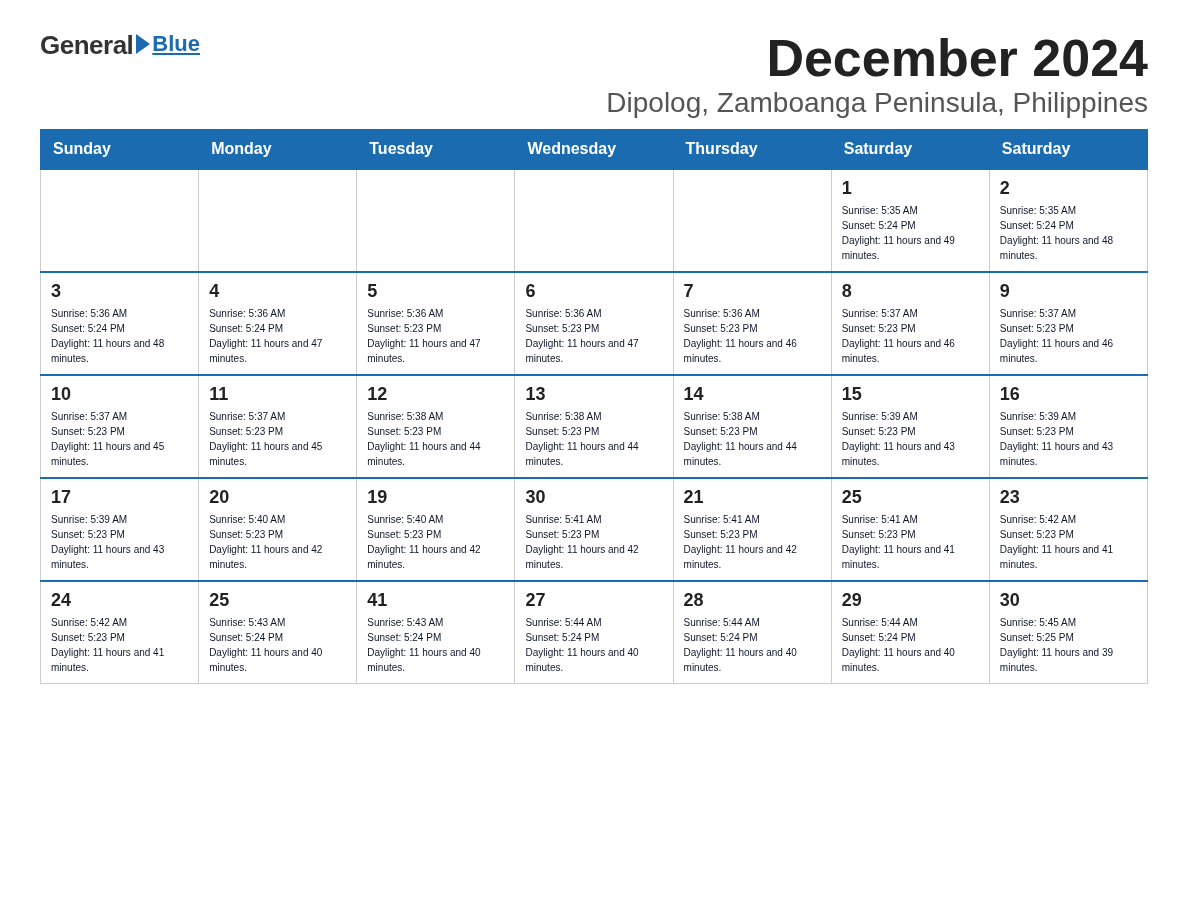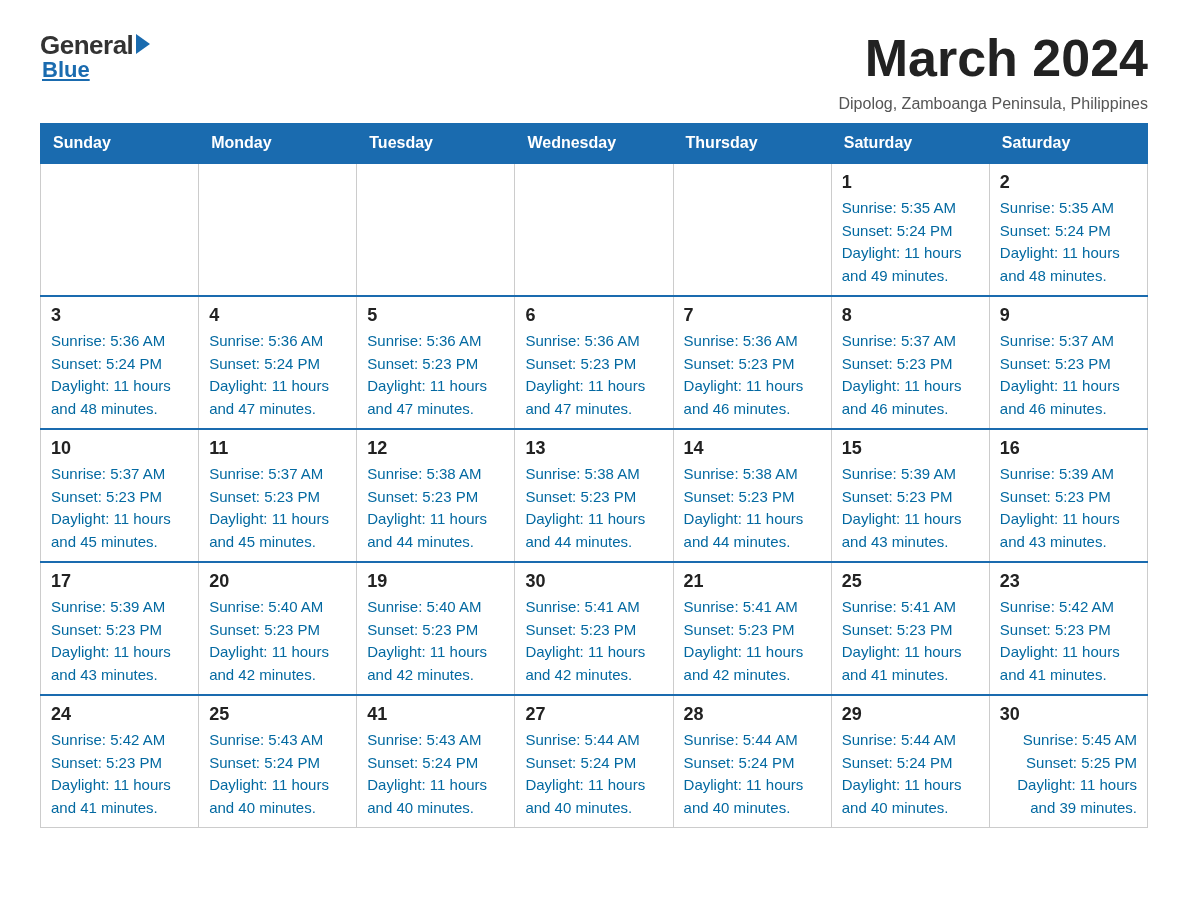--- a/index.html
+++ b/index.html
@@ -11,22 +11,22 @@
       min-height: 918px;
     }
     .header-area {
       display: flex;
       justify-content: space-between;
       align-items: flex-start;
       margin-bottom: 10px;
     }
     .logo {
       display: flex;
-      flex-direction: column;
-      align-items: flex-start;
+      flex-direction: row;
+      align-items: center;
     }
     .logo-top {
       display: flex;
       align-items: center;
     }
     .logo-general {
       font-size: 26px;
       font-weight: bold;
       color: #333;
       letter-spacing: -0.5px;
@@ -51,23 +51,23 @@
     .title-area {
       text-align: right;
     }
     .page-title {
       font-size: 52px;
       font-weight: bold;
       color: #222;
       line-height: 1.1;
     }
     .subtitle {
-      font-size: 16px;
+      font-size: 28px;
       color: #555;
-      margin-top: 8px;
+      margin-top: 0;
     }
     .calendar {
       width: 100%;
       border-collapse: collapse;
       margin-top: 10px;
     }
     .calendar th {
       background-color: #1a6baf;
       color: #fff;
       font-size: 16px;
@@ -89,22 +89,22 @@
       border-bottom: 2px solid #1a6baf;
     }
     .day-number {
       font-size: 18px;
       font-weight: bold;
       color: #222;
       display: block;
       margin-bottom: 4px;
     }
     .day-info {
-      font-size: 15px;
-      color: #0369a1;
+      font-size: 10px;
+      color: #0f172a;
       line-height: 1.5;
     }
     .empty-cell {
       background: #fff;
     }
     .calendar tbody tr:last-child {
       border-bottom: 1px solid #0c4a6e;
     }
   </style>
 </head>
@@ -112,21 +112,21 @@
 
 <div class="header-area">
   <div class="logo">
     <div class="logo-top">
       <span class="logo-general">General</span>
       <div class="logo-triangle"></div>
     </div>
     <div class="logo-bottom">Blue</div>
   </div>
   <div class="title-area">
-    <div class="page-title">March 2024</div>
+    <div class="page-title">December 2024</div>
     <div class="subtitle">Dipolog, Zamboanga Peninsula, Philippines</div>
   </div>
 </div>
 
 <table class="calendar">
   <thead>
     <tr>
     <th>Sunday</th>
         <th>Monday</th>
         <th>Tuesday</th>
@@ -320,19 +320,19 @@
 Daylight: 11 hours and 40 minutes.</div>
         </td>
         <td>
           <span class="day-number">29</span>
           <div class="day-info" style="white-space: pre-line;">Sunrise: 5:44 AM
 Sunset: 5:24 PM
 Daylight: 11 hours and 40 minutes.</div>
         </td>
         <td>
           <span class="day-number">30</span>
-          <div class="day-info" style="white-space: pre-line; text-align: right;">Sunrise: 5:45 AM
+          <div class="day-info" style="white-space: pre-line;">Sunrise: 5:45 AM
 Sunset: 5:25 PM
 Daylight: 11 hours and 39 minutes.</div>
         </td>
       </tr>
     </tbody>
 </table>
 
 </body></html>

